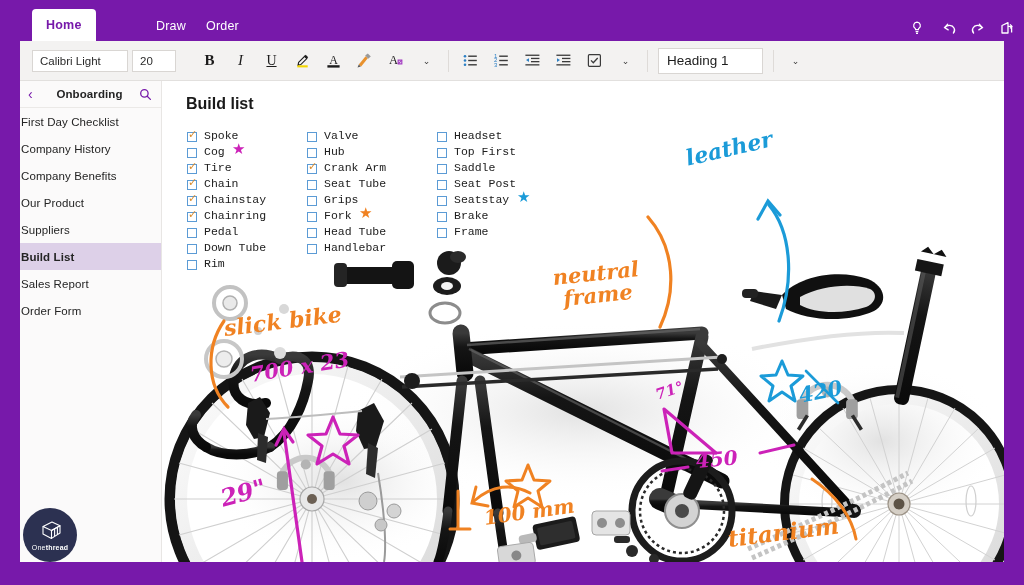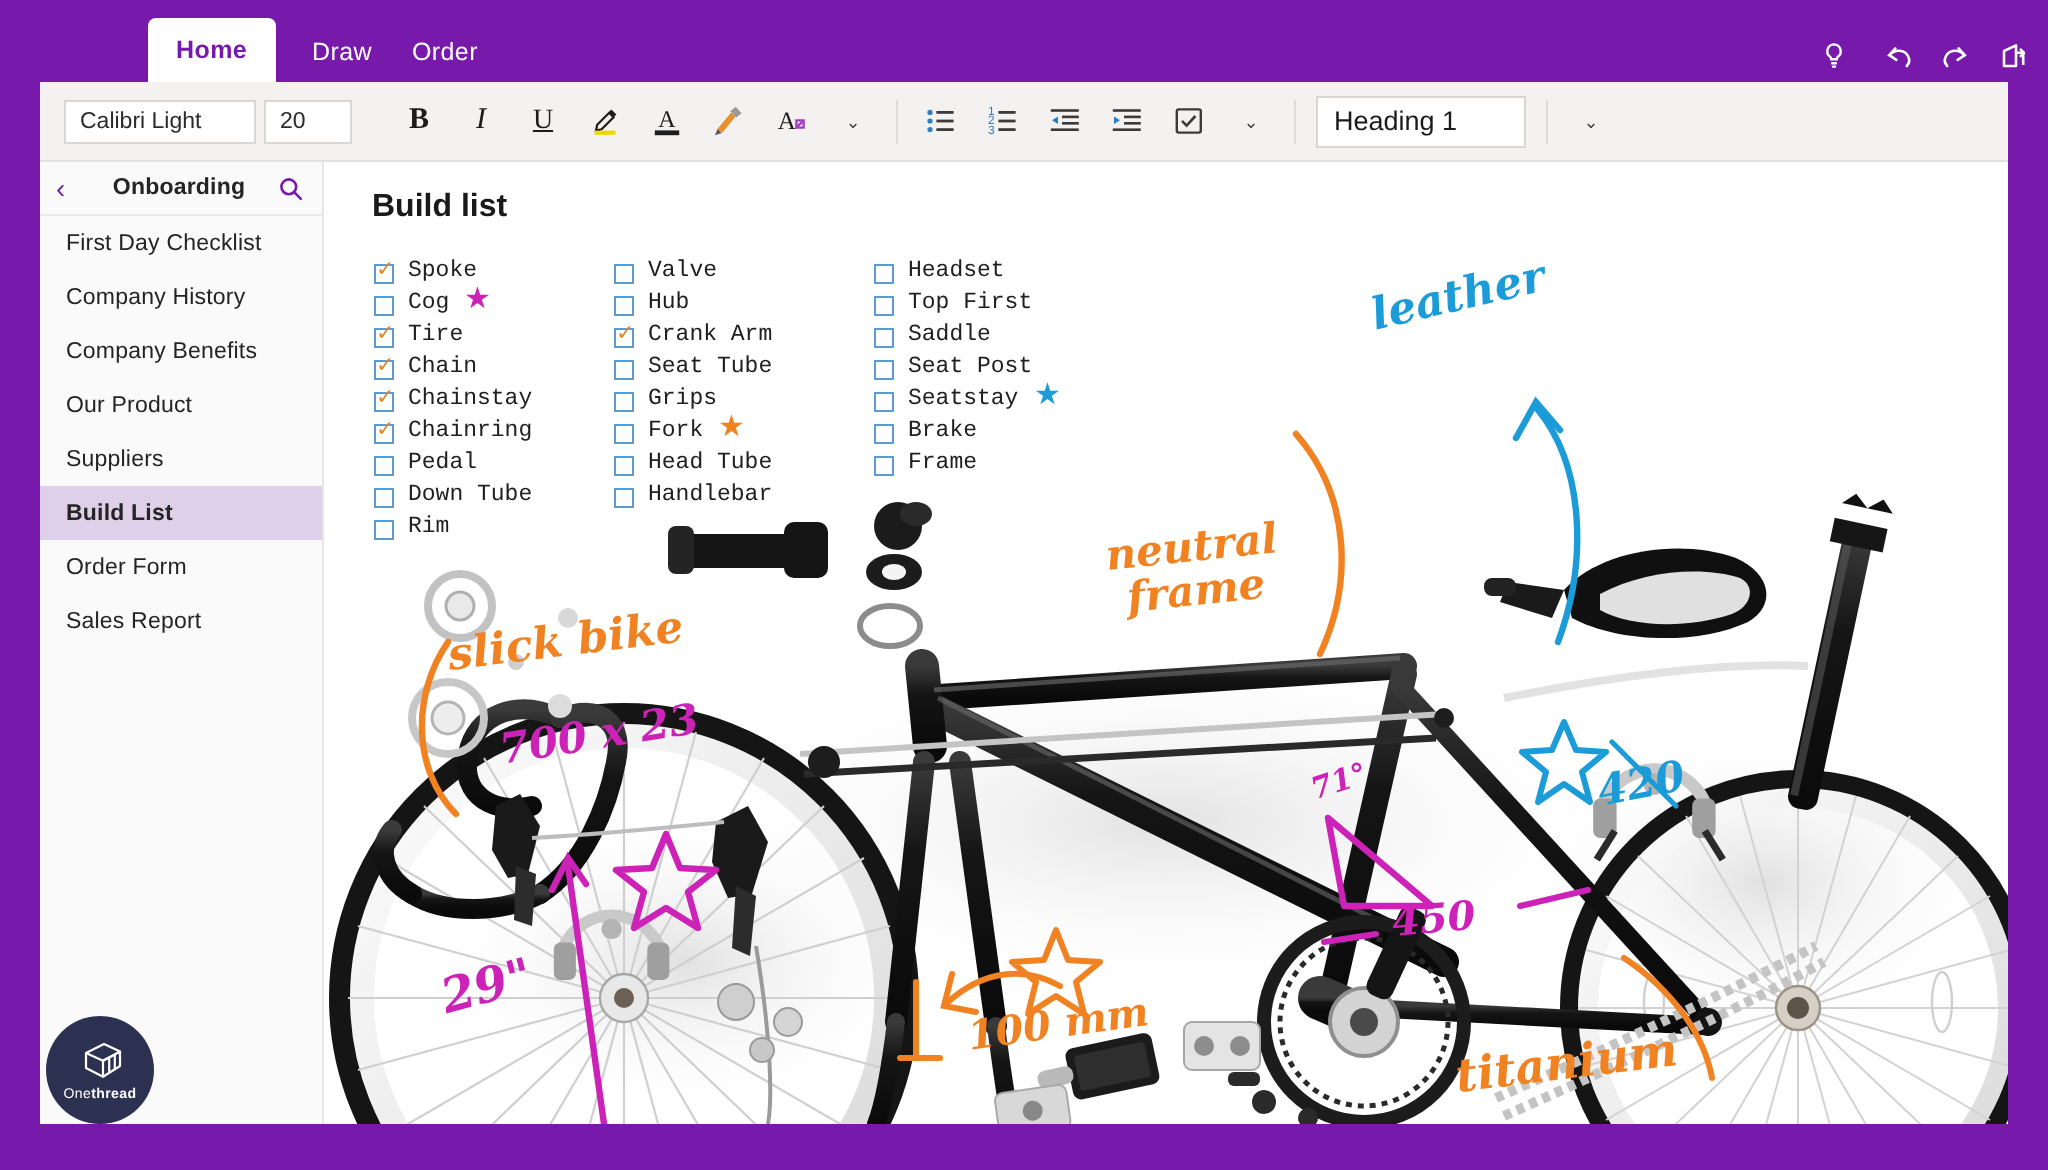--- a/index.html
+++ b/index.html
@@ -26,21 +26,21 @@
   .tab {
     position: absolute; top: 11px; height: 30px;
     color: #ffffff; font-size: 12.5px;
     display: flex; align-items: center; justify-content: center;
     padding: 0 14px; cursor: default;
     letter-spacing: .2px;
   }
   .tab.active {
     background: #ffffff; color: #7719AA;
     border-radius: 4px 4px 0 0; font-weight: bold;
-    top: 9px; height: 32px; margin-left: 42px;
+    top: 9px; height: 32px;
   }
 
   
   .qa-icon {
     position: absolute; top: 17px;
     width: 22px; height: 22px;
     display: flex; align-items: center; justify-content: center;
   }
   .qa-icon svg { display: block; }
 
@@ -94,21 +94,21 @@
     border-bottom: 1px solid #ebe9e7; padding: 0 8px;
   }
   #nb-back { color: #7719AA; font-size: 14px; width: 14px; }
   #nb-title {
     flex: 1; text-align: center; font-size: 11.5px;
     font-weight: bold; color: #242424; letter-spacing: .1px;
   }
   #nb-search { color: #7719AA; width: 16px; display:flex; justify-content:center; }
   .nav-item {
     height: 27px; display: flex; align-items: center;
-    padding-left: 13px; font-size: 11.5px; color: #242424;
+    padding-left: 1px; font-size: 11.5px; color: #242424;
     cursor: default; letter-spacing: .1px;
   }
   .nav-item.active { background: #ddd0e8; font-weight: 600; }
 
   
   #page {
     position: relative; flex: 1; height: 481px;
     background: #ffffff; overflow: hidden;
   }
   #page-title {
@@ -320,22 +320,22 @@
           </svg>
         </div>
       </div>
       <div id="nav-list">
           <div class="nav-item">First Day Checklist</div>
           <div class="nav-item">Company History</div>
           <div class="nav-item">Company Benefits</div>
           <div class="nav-item">Our Product</div>
           <div class="nav-item">Suppliers</div>
           <div class="nav-item active">Build List</div>
+          <div class="nav-item">Sales Report</div>
           <div class="nav-item">Order Form</div>
-          <div class="nav-item">Sales Report</div>
         </div>
     </div>
 
     <div id="page">
 
       <div id="page-title">Build list</div>
 
       <div class="col" id="col0">
           <div class="ck-row">
             <span class="ck-box checked"></span>

